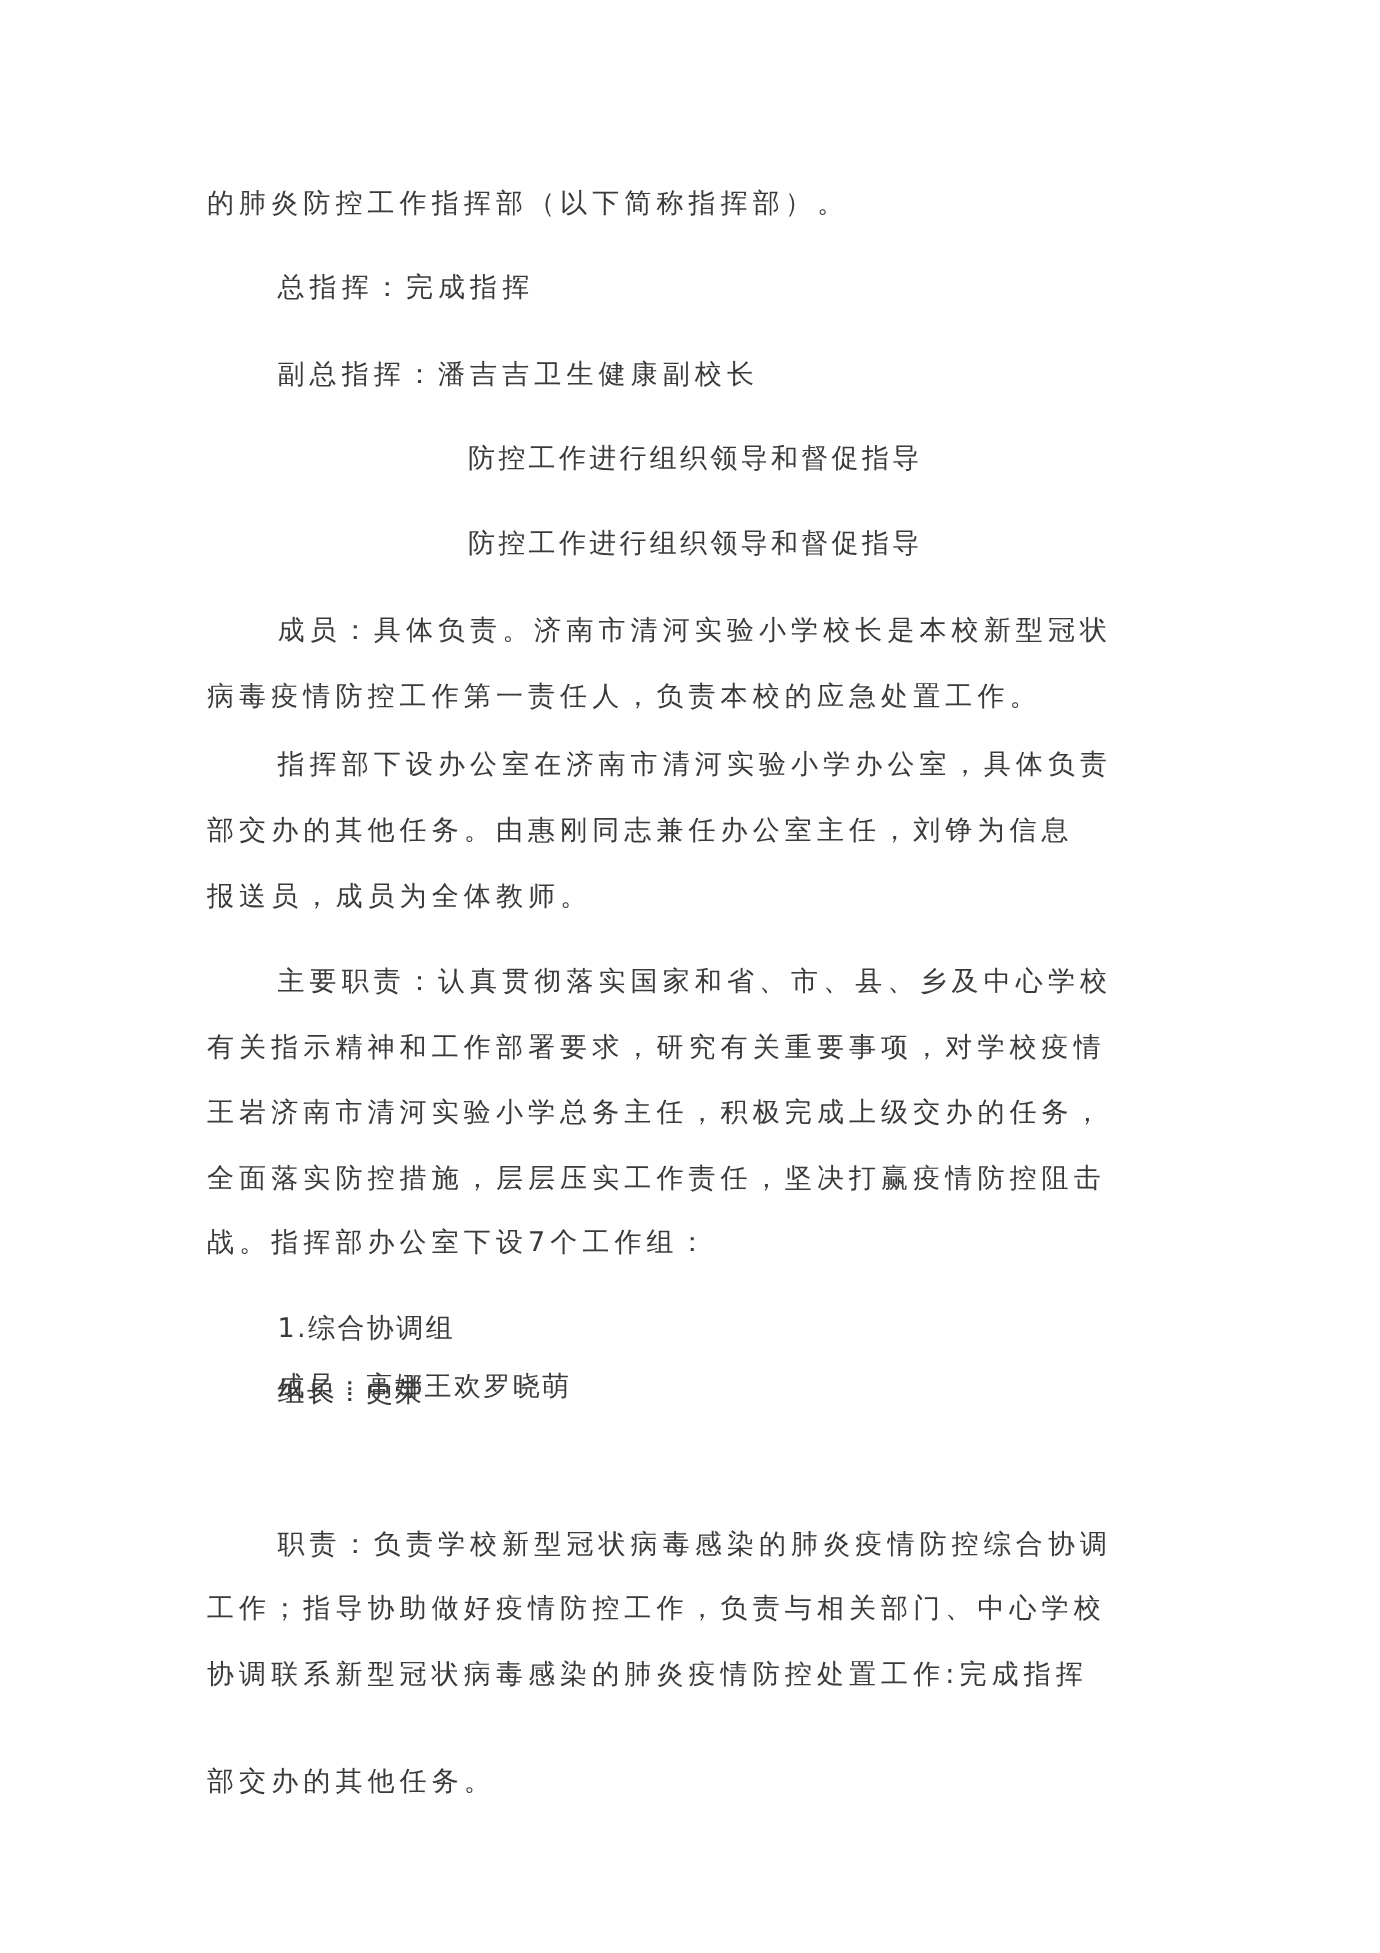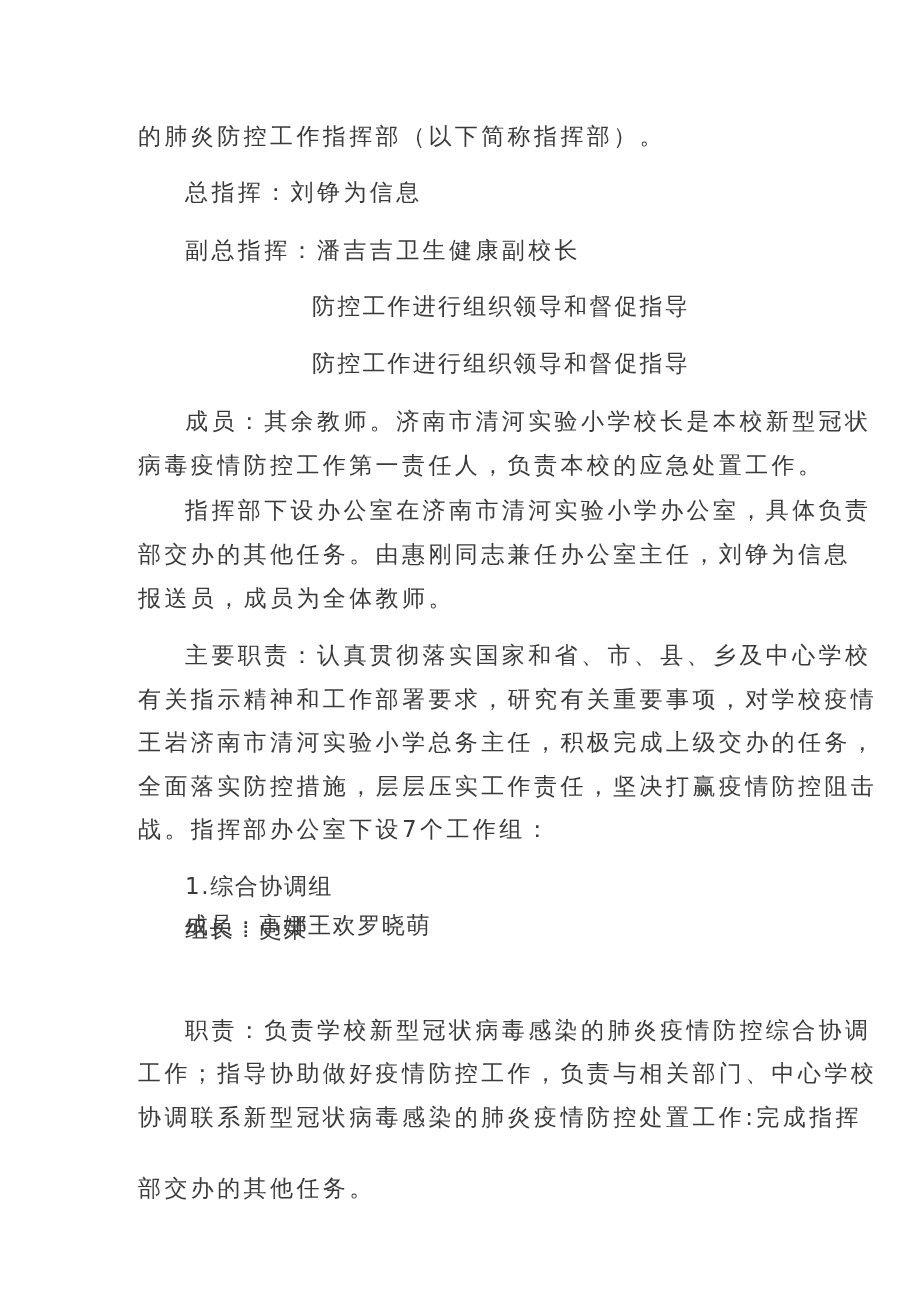--- a/index.html
+++ b/index.html
@@ -11,40 +11,40 @@
       width: 920px;
       height: 1302px;
       position: relative;
       overflow: hidden;
       font-family: "DejaVu Sans", "Liberation Sans", sans-serif;
       color: #3a3a3a;
     }
     .line {
       position: absolute;
       left: 138px;
-      font-size: 23px;
+      font-size: 18px;
       line-height: 28px;
       white-space: nowrap;
       letter-spacing: 3.4px;
     }
     .indent { left: 185px; }
     .center { left: 312px; letter-spacing: 2.2px; }
     .group { letter-spacing: 1.6px; text-align: right; }
   </style>
 </head>
 <body>
 
 <div>
   <div class="line" style="top:122px">的肺炎防控工作指挥部（以下简称指挥部）。</div>
-  <div class="line indent" style="top:178px">总指挥：刘铮为信息</div>
+  <div class="line indent" style="top:178px">总指挥：完成指挥</div>
   <div class="line indent" style="top:236px">副总指挥：潘吉吉卫生健康副校长</div>
   <div class="line center" style="top:292px">防控工作进行组织领导和督促指导</div>
   <div class="line center" style="top:349px">防控工作进行组织领导和督促指导</div>
 
-  <div class="line indent" style="top:407px">成员：其余教师。济南市清河实验小学校长是本校新型冠状</div>
+  <div class="line indent" style="top:407px">成员：具体负责。济南市清河实验小学校长是本校新型冠状</div>
   <div class="line" style="top:451px">病毒疫情防控工作第一责任人，负责本校的应急处置工作。</div>
 
   <div class="line indent" style="top:496px">指挥部下设办公室在济南市清河实验小学办公室，具体负责</div>
   <div class="line" style="top:540px">部交办的其他任务。由惠刚同志兼任办公室主任，刘铮为信息</div>
   <div class="line" style="top:584px">报送员，成员为全体教师。</div>
 
   <div class="line indent" style="top:641px">主要职责：认真贯彻落实国家和省、市、县、乡及中心学校</div>
   <div class="line" style="top:685px">有关指示精神和工作部署要求，研究有关重要事项，对学校疫情</div>
   <div class="line" style="top:728px">王岩济南市清河实验小学总务主任，积极完成上级交办的任务，</div>
   <div class="line" style="top:772px">全面落实防控措施，层层压实工作责任，坚决打赢疫情防控阻击</div>

